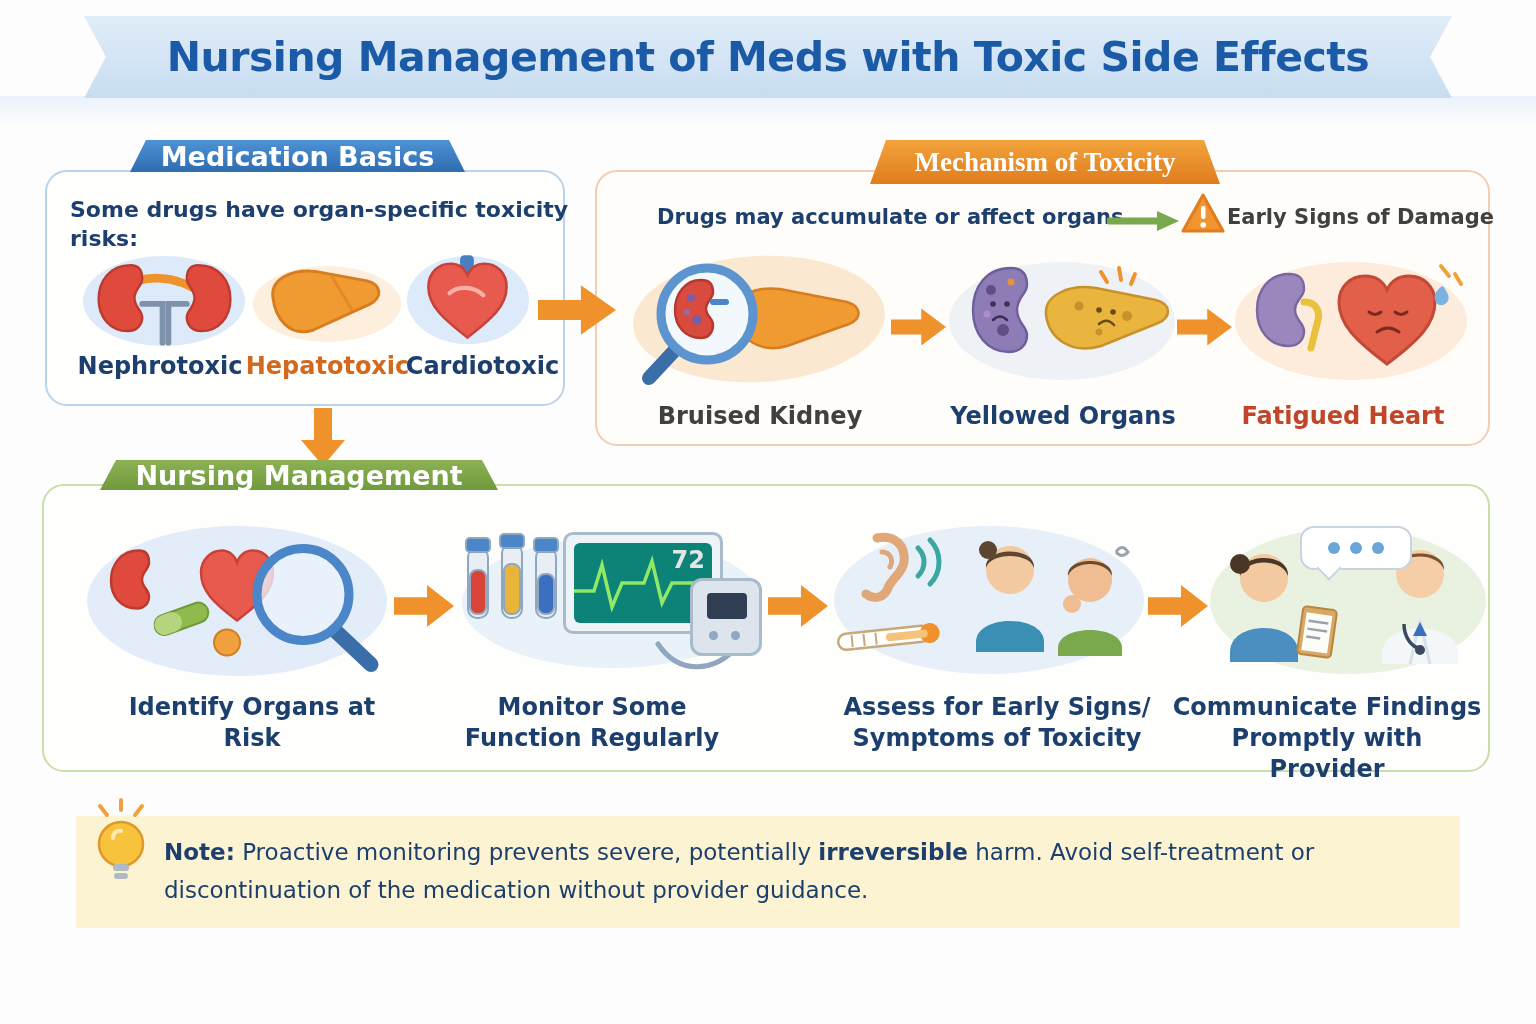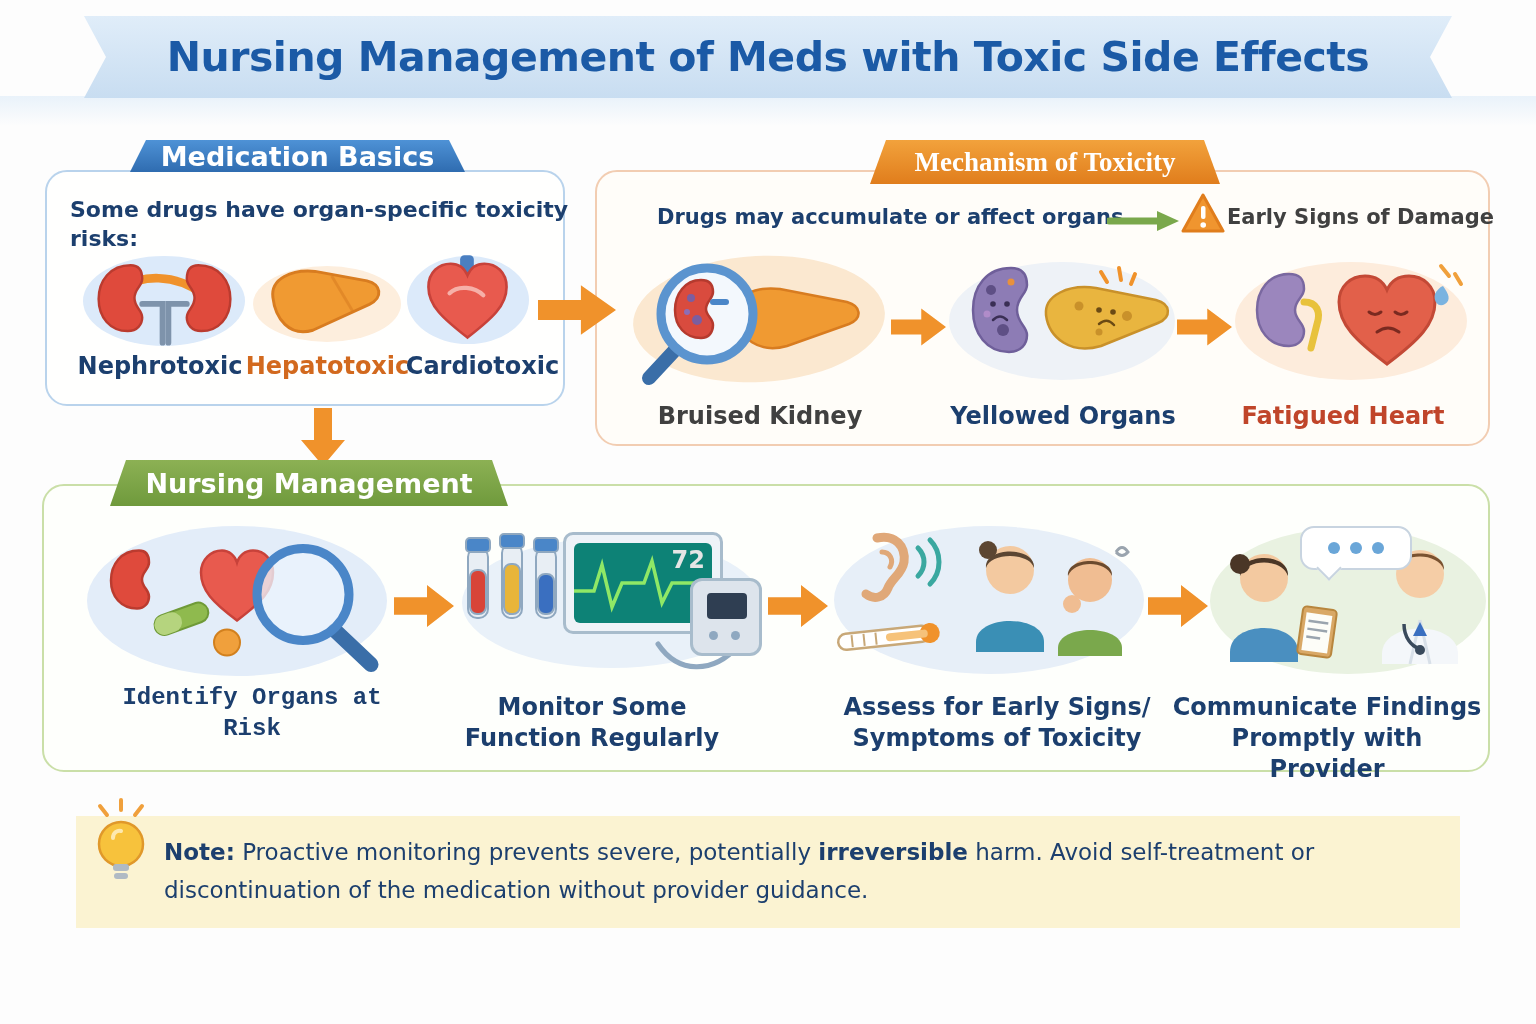--- a/index.html
+++ b/index.html
@@ -183,21 +183,21 @@
       <path d="M204 8 l8 10 M218 16 l6 10" stroke="#f0a03c" stroke-width="4" stroke-linecap="round"></path>
     </svg>
 
     <div class="txt stage-label orange-text" style="left:45px; top:262px; width:240px;">Bruised Kidney</div>
     <div class="txt stage-label" style="left:333px; top:262px; width:270px;">Yellowed Organs</div>
     <div class="txt stage-label red-text" style="left:618px; top:262px; width:260px;">Fatigued Heart</div>
   </div>
 
   <div class="abs" style="left:42px; top:460px; width:1448px; height:315px;">
     <div class="panel" style="left:0; top:24px; width:1448px; height:288px; border:2.5px solid #cadfa8; background:#fefffc;"></div>
-    <div class="banner green" style="left:68px; top:0; width:398px; height:46px;">
+    <div class="banner green" style="left:58px; top:0; width:398px; height:30px;">
       <span>Nursing Management</span>
     </div>
 
     <div class="blob" style="left:45px; top:66px; width:300px; height:150px; background:#e3edf9;"></div>
     <svg class="scene" style="left:45px; top:60px;" width="300" height="155" viewBox="0 0 300 150">
       <path d="M52 28 C34 28 24 42 24 58 C24 74 34 86 50 86 C58 86 62 80 62 74 C62 67 55 65 55 57 C55 49 62 47 62 40 C62 31 58 28 52 28 Z" fill="#df4a3c" stroke="#bb3b2f" stroke-width="2.5"></path>
       <g transform="rotate(-20 95 95)">
         <rect x="66" y="86" width="56" height="20" rx="10" fill="#8fba4e" stroke="#6f9a38" stroke-width="2"></rect>
         <rect x="66" y="86" width="28" height="20" rx="10" fill="#b5d47e"></rect>
       </g>
@@ -287,21 +287,21 @@
       </g>
       <circle cx="208" cy="54" r="24" fill="#f5cda6"></circle>
       <path d="M184 50 C182 28 234 28 232 50 C226 32 190 32 184 50 Z" fill="#7a5230"></path>
       <path d="M170 134 C170 100 246 100 246 134 L246 144 L170 144 Z" fill="#f4f7fa"></path>
       <path d="M208 100 L198 144 M208 100 L218 144" stroke="#d8e0e8" stroke-width="3"></path>
       <path d="M208 102 l-7 14 h14 Z" fill="#3a6fc0"></path>
       <path d="M192 104 C192 118 200 126 206 128" stroke="#3a4a5c" stroke-width="3.5" fill="none"></path>
       <circle cx="208" cy="130" r="5" fill="#3a4a5c"></circle>
     </svg>
 
-    <div class="txt step-label" style="left:55px; top:222px; width:310px;font-family:Liberation Mono, monospace;">
+    <div class="txt step-label" style="left:55px; top:232px; width:310px;">
       <span>Identify Organs at Risk</span>
       <span></span>
     </div>
     <div class="txt step-label" style="left:400px; top:232px; width:300px;">
       <span>Monitor Some</span>
       <span>Function Regularly</span>
     </div>
     <div class="txt step-label" style="left:800px; top:232px; width:310px;">
       <span>Assess for Early Signs/</span>
       <span>Symptoms of Toxicity</span>

